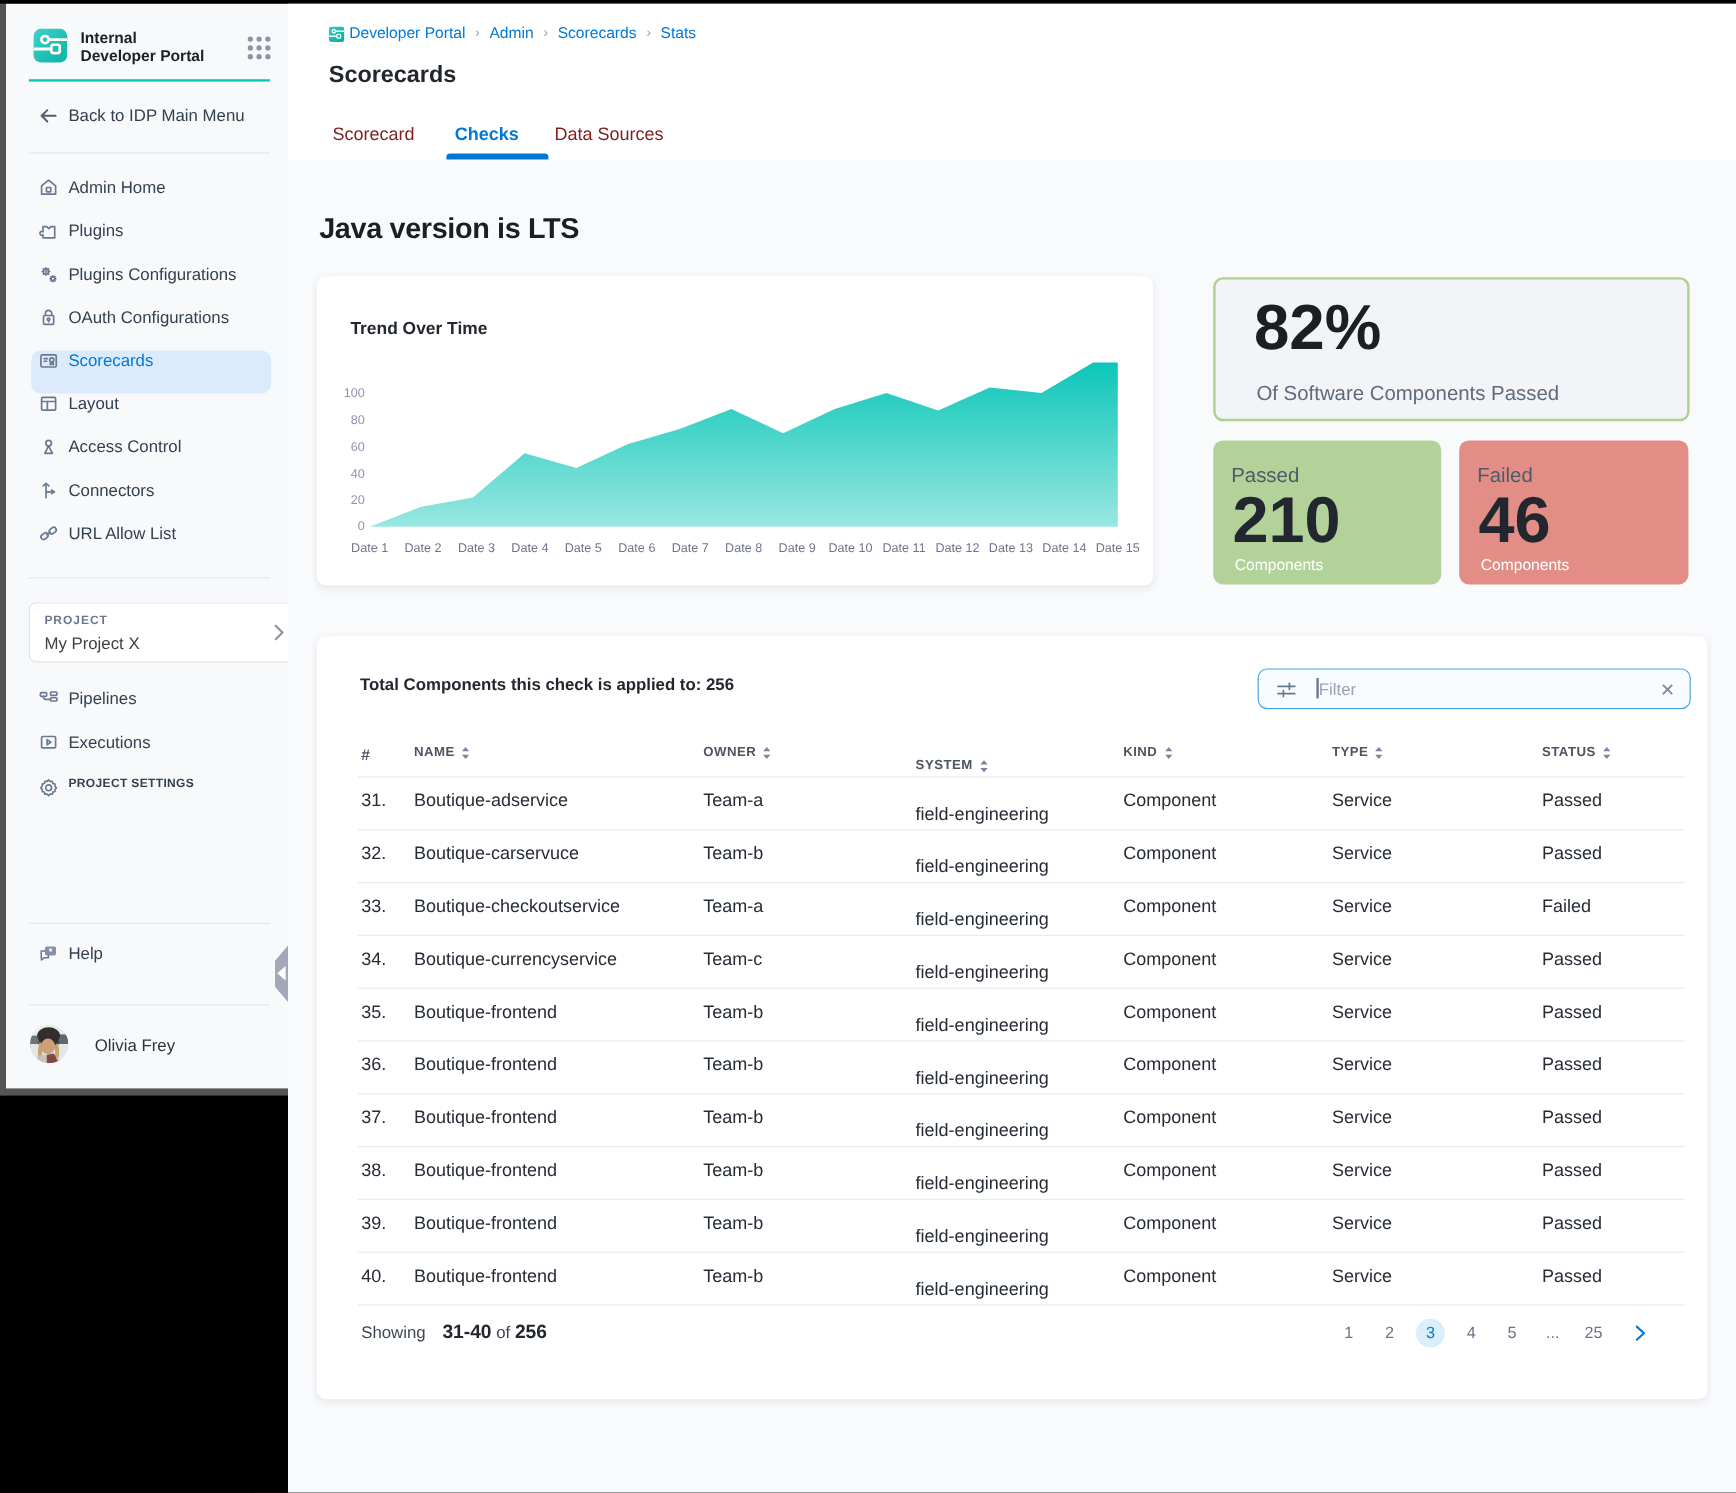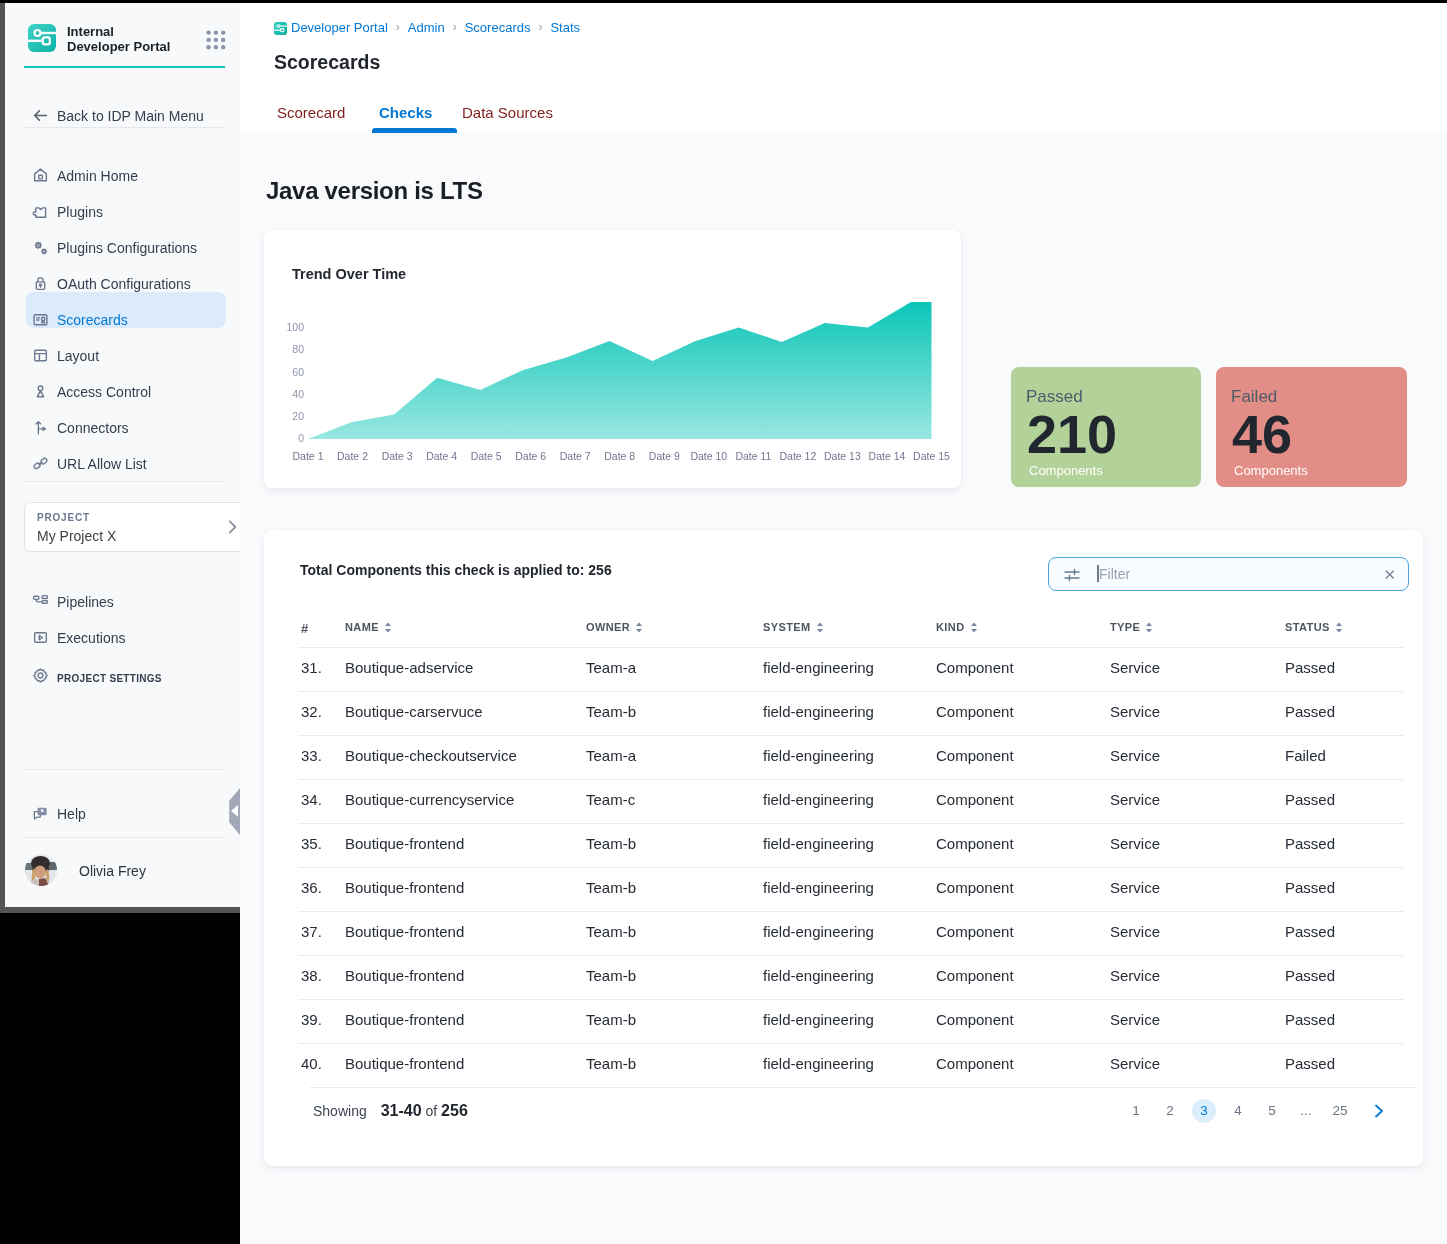--- a/index.html
+++ b/index.html
@@ -41,37 +41,37 @@
 #tabletitle { position:absolute; left:36px; top:32px; font-size:14px; font-weight:bold; color:#22272f; }
 #filter { position:absolute; left:784px; top:27px; width:361px; height:34px; background:#f8fcff; border:1.5px solid #4aa5e0; border-radius:8px; }
 #filter .ph { position:absolute; left:50px; top:8px; font-size:14px; color:#98a2b3; }
 #filter .cur { position:absolute; left:48px; top:7px; width:1.5px; height:17px; background:#6b7a88; }
 #filter .x { position:absolute; right:12px; top:8px; color:#7b8698; font-size:15px; }
 .th { position:absolute; top:0; font-size:11px; font-weight:bold; color:#4d5560; letter-spacing:0.4px; display:flex; align-items:center; gap:5px; }
 #thead { position:absolute; left:0; top:91px; width:1159px; height:28px; }
 .row { position:absolute; left:0; width:1159px; height:44px; }
 .row:before { content:''; position:absolute; left:34px; right:19px; top:0; height:1px; background:#e9ecef; }
 .cell { position:absolute; top:12px; font-size:15px; color:#262c36; }
-.c0 { left:37px; } .c1 { left:81px; } .c2 { left:322px; } .c3 { left:499px; } .c4 { left:672px; } .c5 { left:846px; } .c6 { left:1021px; }
-#pager { position:absolute; left:12px; top:557px; width:1159px; height:48px; }
+.c0 { left:37px; } .c1 { left:81px; } .c2 { left:322px; } .c3 { left:499px;margin-top:11px; } .c4 { left:672px; } .c5 { left:846px; } .c6 { left:1021px; }
+#pager { position:absolute; left:0; top:557px; width:1159px; height:48px; }
 #pager:before { content:''; position:absolute; left:34px; right:19px; top:0; height:1px; background:#e9ecef; }
 #showing { position:absolute; left:37px; top:15px; font-size:14px; color:#3c4652; }
 #showing b { font-size:16px; color:#22272f; }
 .pg { position:absolute; top:12px; width:24px; height:24px; text-align:center; line-height:24px; font-size:13.5px; color:#6b7586; }
 .pg.cur { background:#dbeefb; border-radius:50%; color:#0278d5; }
 
 
 #sideframe { position:absolute; left:0; top:0; width:240px; height:913px; background:#545454; }
 #sidebar { position:absolute; left:5px; top:3px; width:235px; height:904px; background:#f7f9fa; overflow:hidden; }
 #logo { position:absolute; left:23px; top:21px; width:28px; height:28px; border-radius:6px; background:linear-gradient(135deg,#3ed3c6,#0cb1a6); }
 #brand { position:absolute; left:62px; top:22px; font-size:13px; font-weight:bold; color:#1c2126; line-height:14.5px; }
 #grid9 { position:absolute; left:201px; top:27px; }
 #tealline { position:absolute; left:19px; top:63px; width:201px; height:2px; background:#0ac8b9; }
 .sdiv { position:absolute; left:19px; width:201px; height:1px; background:#e4e8ec; }
-.mitem { position:absolute; left:21px; width:200px; height:36px; display:flex; align-items:flex-end; }
+.mitem { position:absolute; left:21px; width:200px; height:36px; display:flex; align-items:flex-start; }
 .mitem svg { margin-left:5.5px; }
 .mitem span { margin-left:8.5px; font-size:14px; color:#333f4e; }
 .mitem.sel { background:#dcebfc; border-radius:8px; }
 .mitem.sel span { color:#0278d5; }
 #projcard { position:absolute; left:19px; top:499px; width:228px; height:50px; background:#fff; border:1px solid #dfe4ea; border-radius:6px; }
 #projcard .pl { position:absolute; left:12px; top:9px; font-size:10px; font-weight:bold; letter-spacing:0.8px; color:#6c7691; }
 #projcard .pn { position:absolute; left:12px; top:25px; font-size:14px; color:#404040; }
 #projcard .ch { position:absolute; right:10px; top:14px; color:#8a94a5; }
 .psitem span { font-size:10px !important; font-weight:bold; letter-spacing:0.3px; color:#333f4e; }
 #handle { position:absolute; right:0; top:785px; width:12px; height:47px; background:#a2a8b8; clip-path:polygon(100% 0, 10% 27%, 10% 73%, 100% 100%); }
@@ -146,20 +146,24 @@
             <text x="444.8" y="230">Date 10</text>
             <text x="489.4" y="230">Date 11</text>
             <text x="533.9" y="230">Date 12</text>
             <text x="578.4" y="230">Date 13</text>
             <text x="623" y="230">Date 14</text>
             <text x="667.5" y="230">Date 15</text>
         </g>
       </svg>
     </div>
 
+    <div id="pctcard">
+      <div class="big">82%</div>
+      <div class="sub">Of Software Components Passed</div>
+    </div>
     <div class="statcard" id="passcard">
       <div class="lbl">Passed</div>
       <div class="num">210</div>
       <div class="cmp">Components</div>
     </div>
     <div class="statcard" id="failcard">
       <div class="lbl">Failed</div>
       <div class="num">46</div>
       <div class="cmp">Components</div>
     </div>

